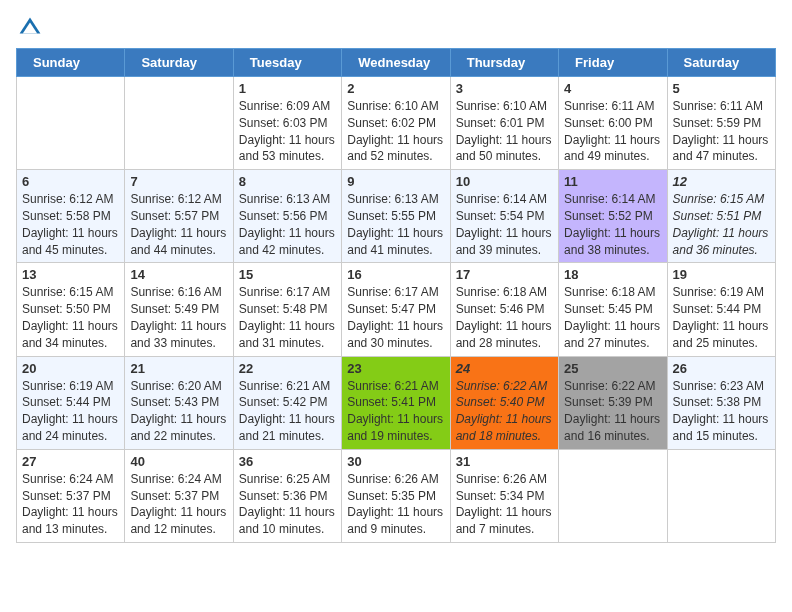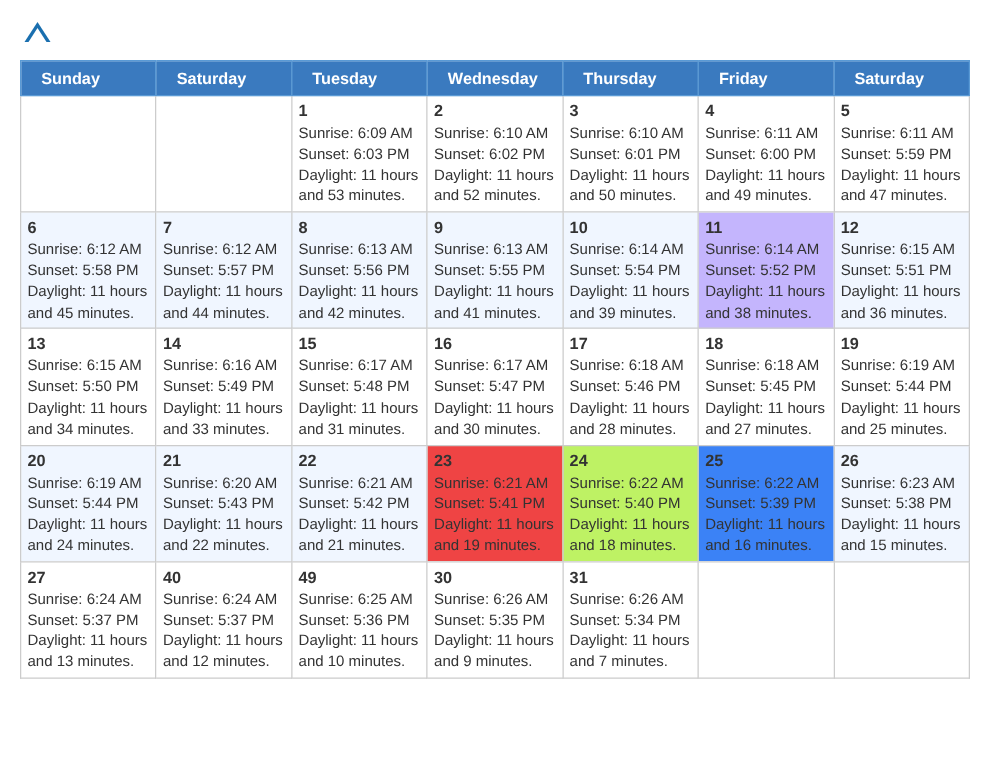--- a/index.html
+++ b/index.html
@@ -161,21 +161,21 @@
           <div class="day-detail">Sunrise: 6:13 AM<br>Sunset: 5:55 PM<br>Daylight: 11 hours and 41 minutes.</div>
         </td>
         <td style="background: rgb(240, 246, 255);">
           <span class="day-num">10</span>
           <div class="day-detail">Sunrise: 6:14 AM<br>Sunset: 5:54 PM<br>Daylight: 11 hours and 39 minutes.</div>
         </td>
         <td style="background: #c4b5fd;">
           <span class="day-num">11</span>
           <div class="day-detail">Sunrise: 6:14 AM<br>Sunset: 5:52 PM<br>Daylight: 11 hours and 38 minutes.</div>
         </td>
-        <td style="background: rgb(240, 246, 255);">
+        <td style="background: rgb(240, 246, 255); font-style: italic;">
           <span class="day-num">12</span>
           <div class="day-detail">Sunrise: 6:15 AM<br>Sunset: 5:51 PM<br>Daylight: 11 hours and 36 minutes.</div>
         </td>
       </tr>
       <tr>
         <td>
           <span class="day-num">13</span>
           <div class="day-detail">Sunrise: 6:15 AM<br>Sunset: 5:50 PM<br>Daylight: 11 hours and 34 minutes.</div>
         </td>
         <td>
@@ -209,48 +209,48 @@
           <div class="day-detail">Sunrise: 6:19 AM<br>Sunset: 5:44 PM<br>Daylight: 11 hours and 24 minutes.</div>
         </td>
         <td style="background: rgb(240, 246, 255);">
           <span class="day-num">21</span>
           <div class="day-detail">Sunrise: 6:20 AM<br>Sunset: 5:43 PM<br>Daylight: 11 hours and 22 minutes.</div>
         </td>
         <td style="background: rgb(240, 246, 255);">
           <span class="day-num">22</span>
           <div class="day-detail">Sunrise: 6:21 AM<br>Sunset: 5:42 PM<br>Daylight: 11 hours and 21 minutes.</div>
         </td>
-        <td style="background: #ef4444;">
+        <td style="background: #84cc16;">
           <span class="day-num">23</span>
           <div class="day-detail">Sunrise: 6:21 AM<br>Sunset: 5:41 PM<br>Daylight: 11 hours and 19 minutes.</div>
         </td>
-        <td style="background: #bef264;">
+        <td style="background: #f97316; font-style: italic;">
           <span class="day-num">24</span>
           <div class="day-detail">Sunrise: 6:22 AM<br>Sunset: 5:40 PM<br>Daylight: 11 hours and 18 minutes.</div>
         </td>
-        <td style="background: #3b82f6;">
+        <td style="background: #a3a3a3;">
           <span class="day-num">25</span>
           <div class="day-detail">Sunrise: 6:22 AM<br>Sunset: 5:39 PM<br>Daylight: 11 hours and 16 minutes.</div>
         </td>
         <td style="background: rgb(240, 246, 255);">
           <span class="day-num">26</span>
           <div class="day-detail">Sunrise: 6:23 AM<br>Sunset: 5:38 PM<br>Daylight: 11 hours and 15 minutes.</div>
         </td>
       </tr>
       <tr>
         <td>
           <span class="day-num">27</span>
           <div class="day-detail">Sunrise: 6:24 AM<br>Sunset: 5:37 PM<br>Daylight: 11 hours and 13 minutes.</div>
         </td>
         <td>
           <span class="day-num">40</span>
           <div class="day-detail">Sunrise: 6:24 AM<br>Sunset: 5:37 PM<br>Daylight: 11 hours and 12 minutes.</div>
         </td>
         <td>
-          <span class="day-num">49</span>
+          <span class="day-num">36</span>
           <div class="day-detail">Sunrise: 6:25 AM<br>Sunset: 5:36 PM<br>Daylight: 11 hours and 10 minutes.</div>
         </td>
         <td>
           <span class="day-num">30</span>
           <div class="day-detail">Sunrise: 6:26 AM<br>Sunset: 5:35 PM<br>Daylight: 11 hours and 9 minutes.</div>
         </td>
         <td>
           <span class="day-num">31</span>
           <div class="day-detail">Sunrise: 6:26 AM<br>Sunset: 5:34 PM<br>Daylight: 11 hours and 7 minutes.</div>
         </td>

